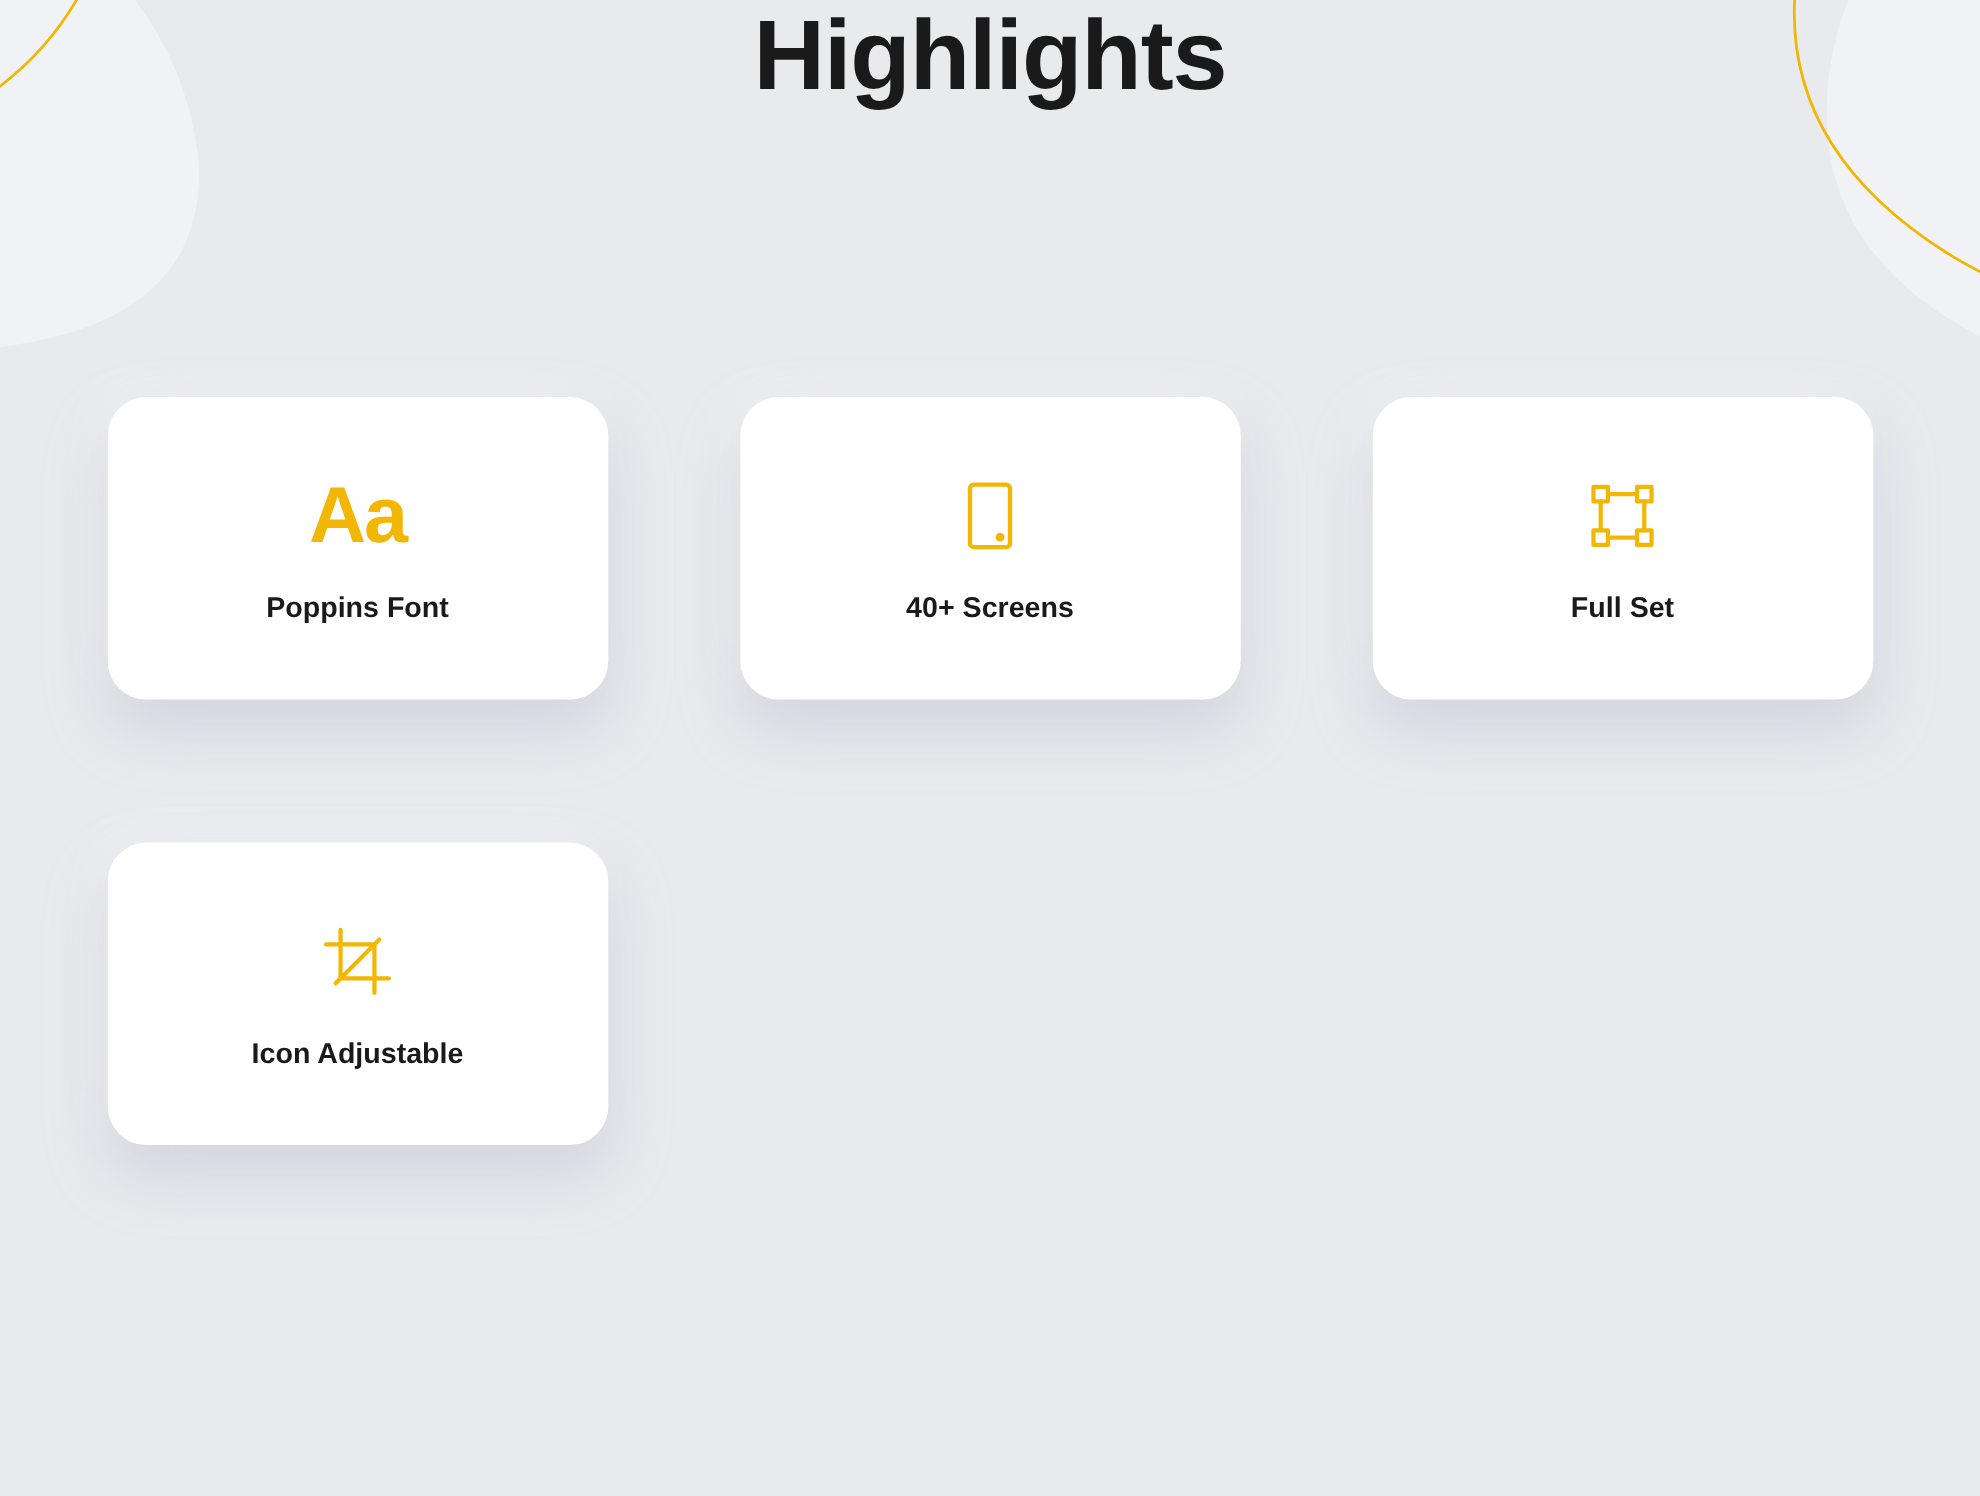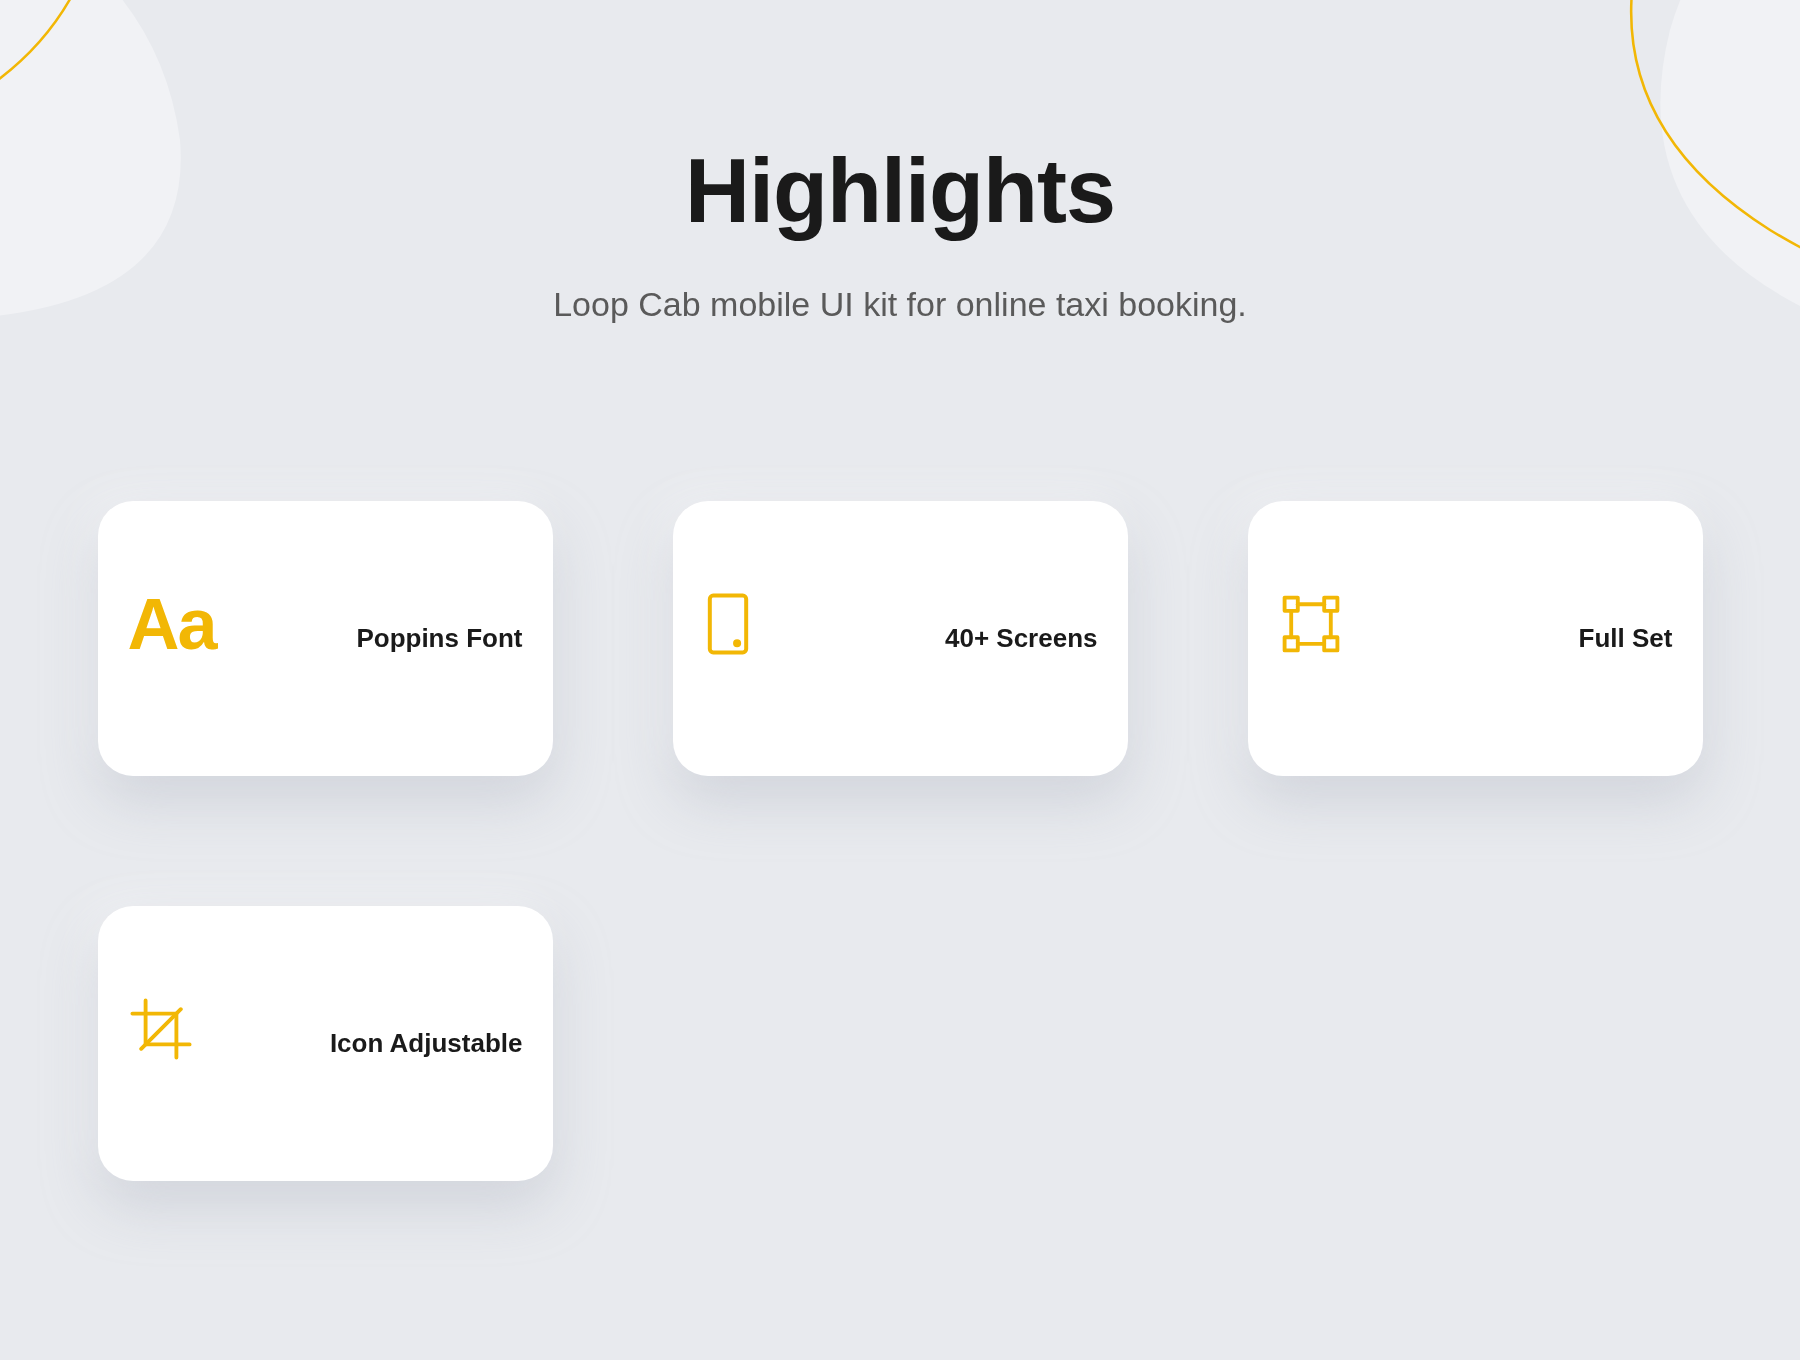--- a/index.html
+++ b/index.html
@@ -28,21 +28,20 @@
       top: -150px;
       right: -250px;
       width: 700px;
       height: 600px;
       z-index: 0;
     }
     .header {
       position: relative;
       z-index: 1;
       text-align: center;
-      padding-top: 140px;
     }
     .title {
       font-size: 90px;
       font-weight: 700;
       color: #1a1a1a;
       letter-spacing: -1px;
       margin-bottom: 35px;
     }
     .subtitle {
       font-size: 34px;
@@ -58,23 +57,23 @@
       grid-template-rows: repeat(2, 275px);
       gap: 130px 120px;
       justify-content: center;
       margin-top: 170px;
     }
     .card {
       background: #ffffff;
       border-radius: 35px;
       box-shadow: 0 25px 55px rgba(170, 177, 190, 0.38), -10px -10px 40px rgba(255,255,255,0.4);
       display: flex;
-      flex-direction: row;
+      flex-direction: column;
       align-items: center;
-      justify-content: space-between;
+      justify-content: center;
       padding: 30px;
     }
     .icon-wrap {
       height: 80px;
       display: flex;
       align-items: center;
       justify-content: center;
       margin-bottom: 28px;
     }
     .card-label {
@@ -99,21 +98,21 @@
 </svg>
 
 <svg class="bg-shape-right" viewBox="0 0 700 600">
   <path d="M 700 -50 Q 380 -30 320 180 Q 270 380 480 470 Q 650 540 800 450 L 800 -50 Z" fill="#f1f2f5"></path>
   <path d="M 300 60 Q 230 260 420 380 Q 600 490 780 420" fill="none" stroke="#F2B705" stroke-width="2.5"></path>
 </svg>
 
 <div class="header">
   <h1 class="title">Highlights</h1>
   <p class="subtitle">
-    <span>Loop Cab mobile UI kit for online taxi booking.</span><br>
+    <br>
   </p>
 </div>
 
 <div class="grid">
 
   <div class="card">
     <div class="icon-wrap">
       <span class="aa-text">Aa</span>
     </div>
     <div class="card-label">Poppins Font</div>

